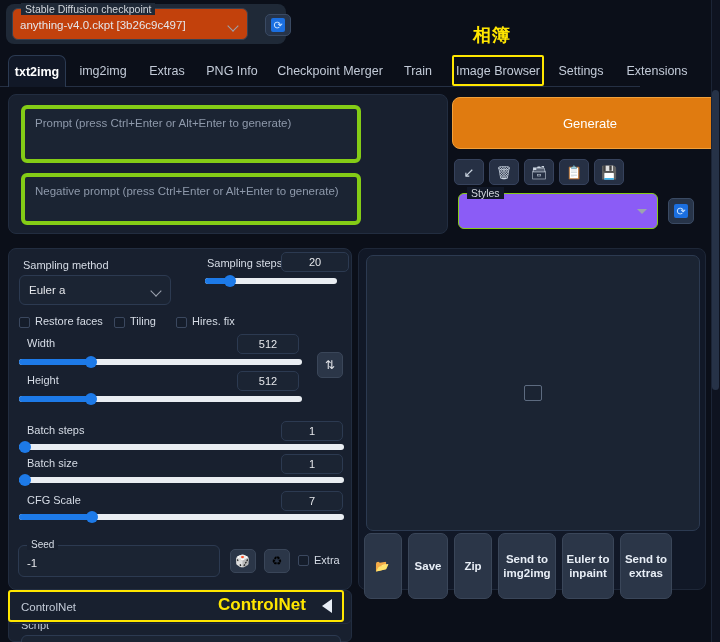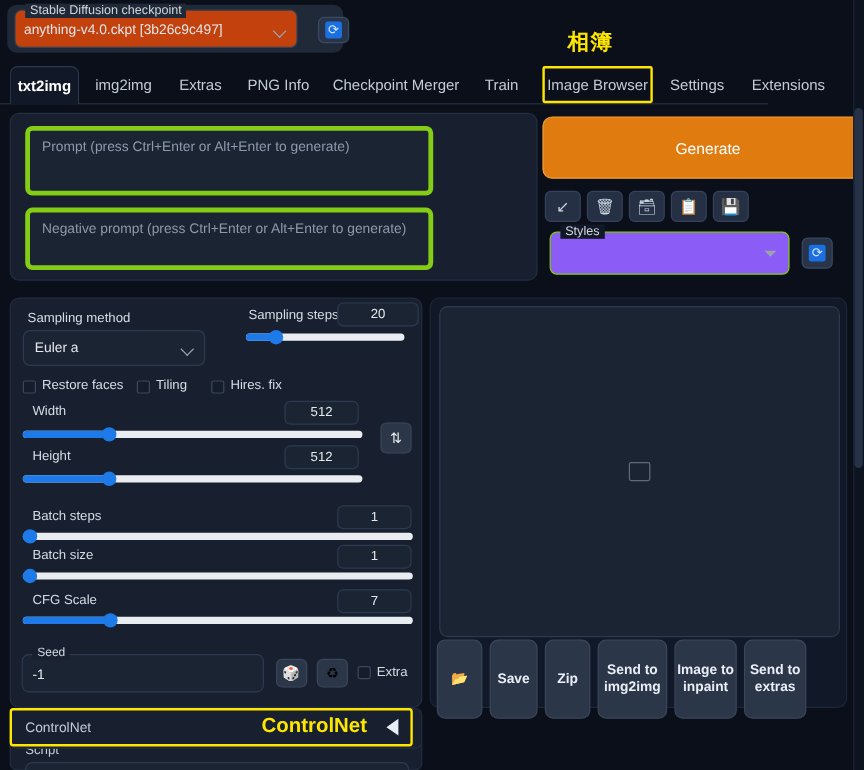--- a/index.html
+++ b/index.html
@@ -436,17 +436,17 @@
 <div class="out-button" style="left: 408px; width: 40px; height: 66px;">
     <span>Save</span>
   </div>
 <div class="out-button" style="left: 454px; width: 38px; height: 66px;">
     <span>Zip</span>
   </div>
 <div class="out-button" style="left: 498px; width: 58px; height: 66px;">
     <span>Send to img2img</span>
   </div>
 <div class="out-button" style="left: 562px; width: 52px; height: 66px;">
-    <span>Image to inpaint</span>
+    <span>Euler to inpaint</span>
   </div>
 <div class="out-button" style="left: 620px; width: 52px; height: 66px;">
     <span>Send to extras</span>
   </div>
 
 </body></html>

